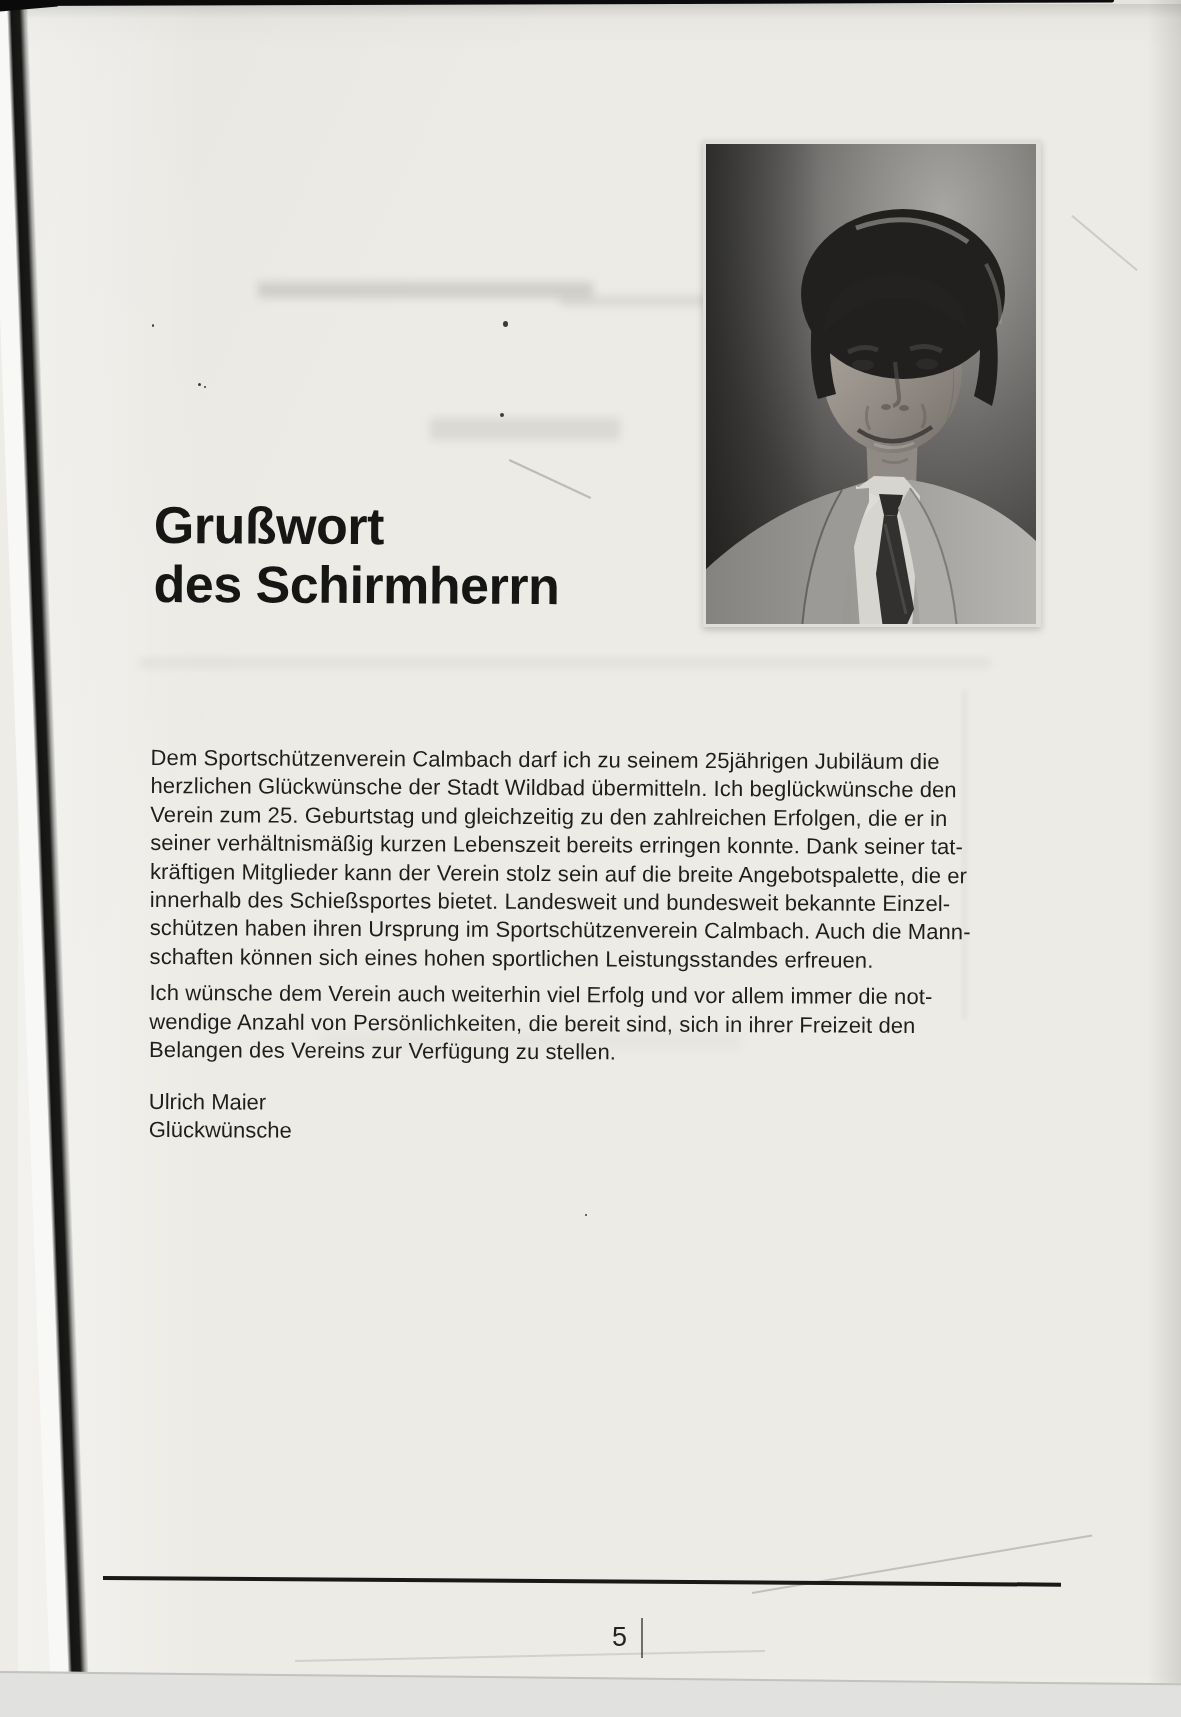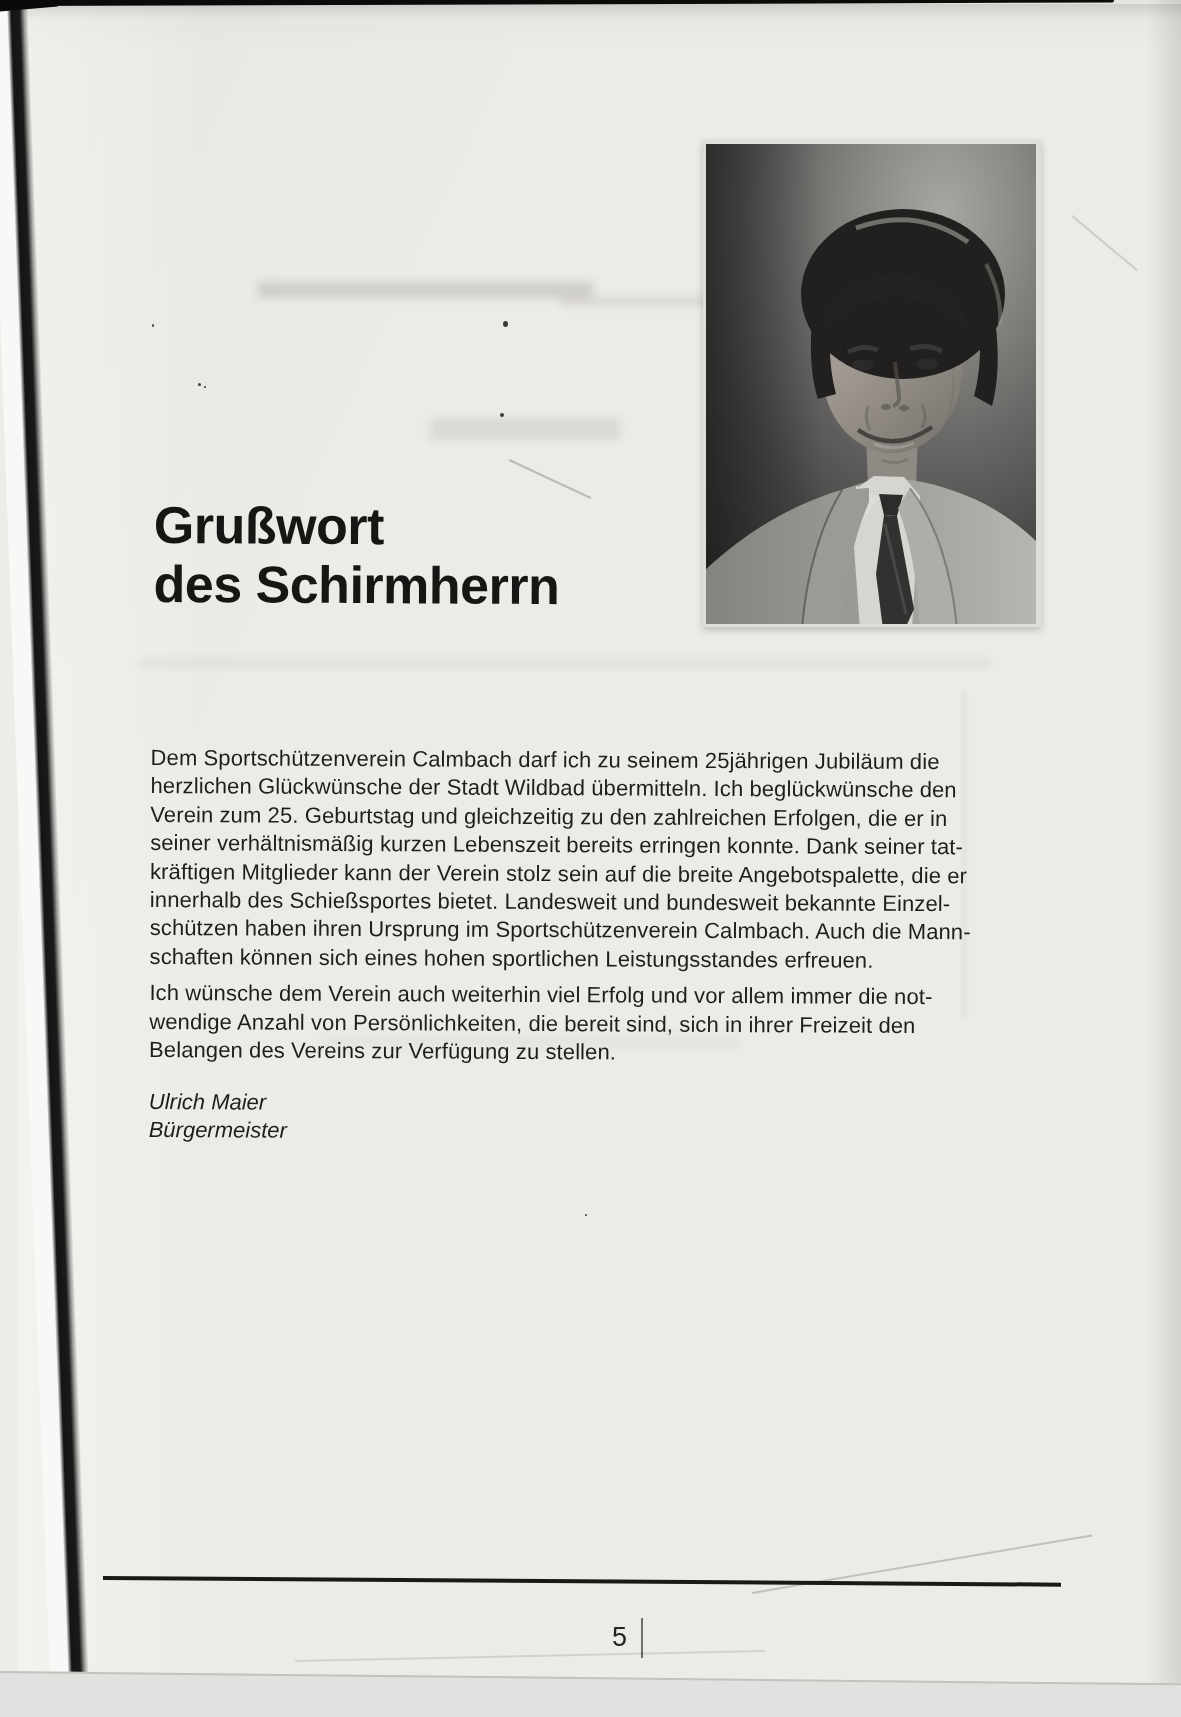--- a/index.html
+++ b/index.html
@@ -59,21 +59,21 @@
     font-size:52px;line-height:59px;font-weight:700;letter-spacing:-0.5px;}
   .title span{display:block;}
 
   .body-text{position:absolute;left:152px;top:744px;width:858px;color:#1e1e1d;
     font-size:22px;line-height:28.4px;letter-spacing:0.1px;}
   .para{margin:0 0 8px 0;}
   .line{white-space:nowrap;text-align:justify;text-align-last:justify;}
   .line.last{text-align-last:left;}
 
   .signature{position:absolute;left:152px;top:1088px;color:#1e1e1d;
-    font-size:22px;line-height:28px;font-style:italic;}
+    font-size:22px;line-height:28px;}
 
   .footer-rule{position:absolute;left:103px;top:1576px;width:958px;height:3.5px;
     background:#191918;transform:rotate(0.4deg);transform-origin:0 50%;}
   .page-number{position:absolute;left:612px;top:1622px;font-size:27px;color:#232322;}
   .pageno-mark{position:absolute;left:641px;top:1618px;width:2px;height:40px;
     background:rgba(45,45,43,0.65);}
 
   
   .photo-wrap{
     position:absolute;left:703px;top:140px;padding:4px 5px 3px 3px;
@@ -208,21 +208,21 @@
       </p>
       <p class="para">
         <span class="line">Ich wünsche dem Verein auch weiterhin viel Erfolg und vor allem immer die not-</span>
         <span class="line">wendige Anzahl von Persönlichkeiten, die bereit sind, sich in ihrer Freizeit den</span>
         <span class="line last">Belangen des Vereins zur Verfügung zu stellen.</span>
       </p>
     </div>
 
     <div class="signature">
       <div>Ulrich Maier</div>
-      <div>Bürgermeister</div>
+      <div>Glückwünsche</div>
     </div>
   </div>
 
   <div class="footer-rule"></div>
   <div class="page-number">5</div>
   <div class="pageno-mark"></div>
 
   <div class="white-sliver"></div>
   <div class="spine-band"></div>
   <div class="top-strip"></div>

